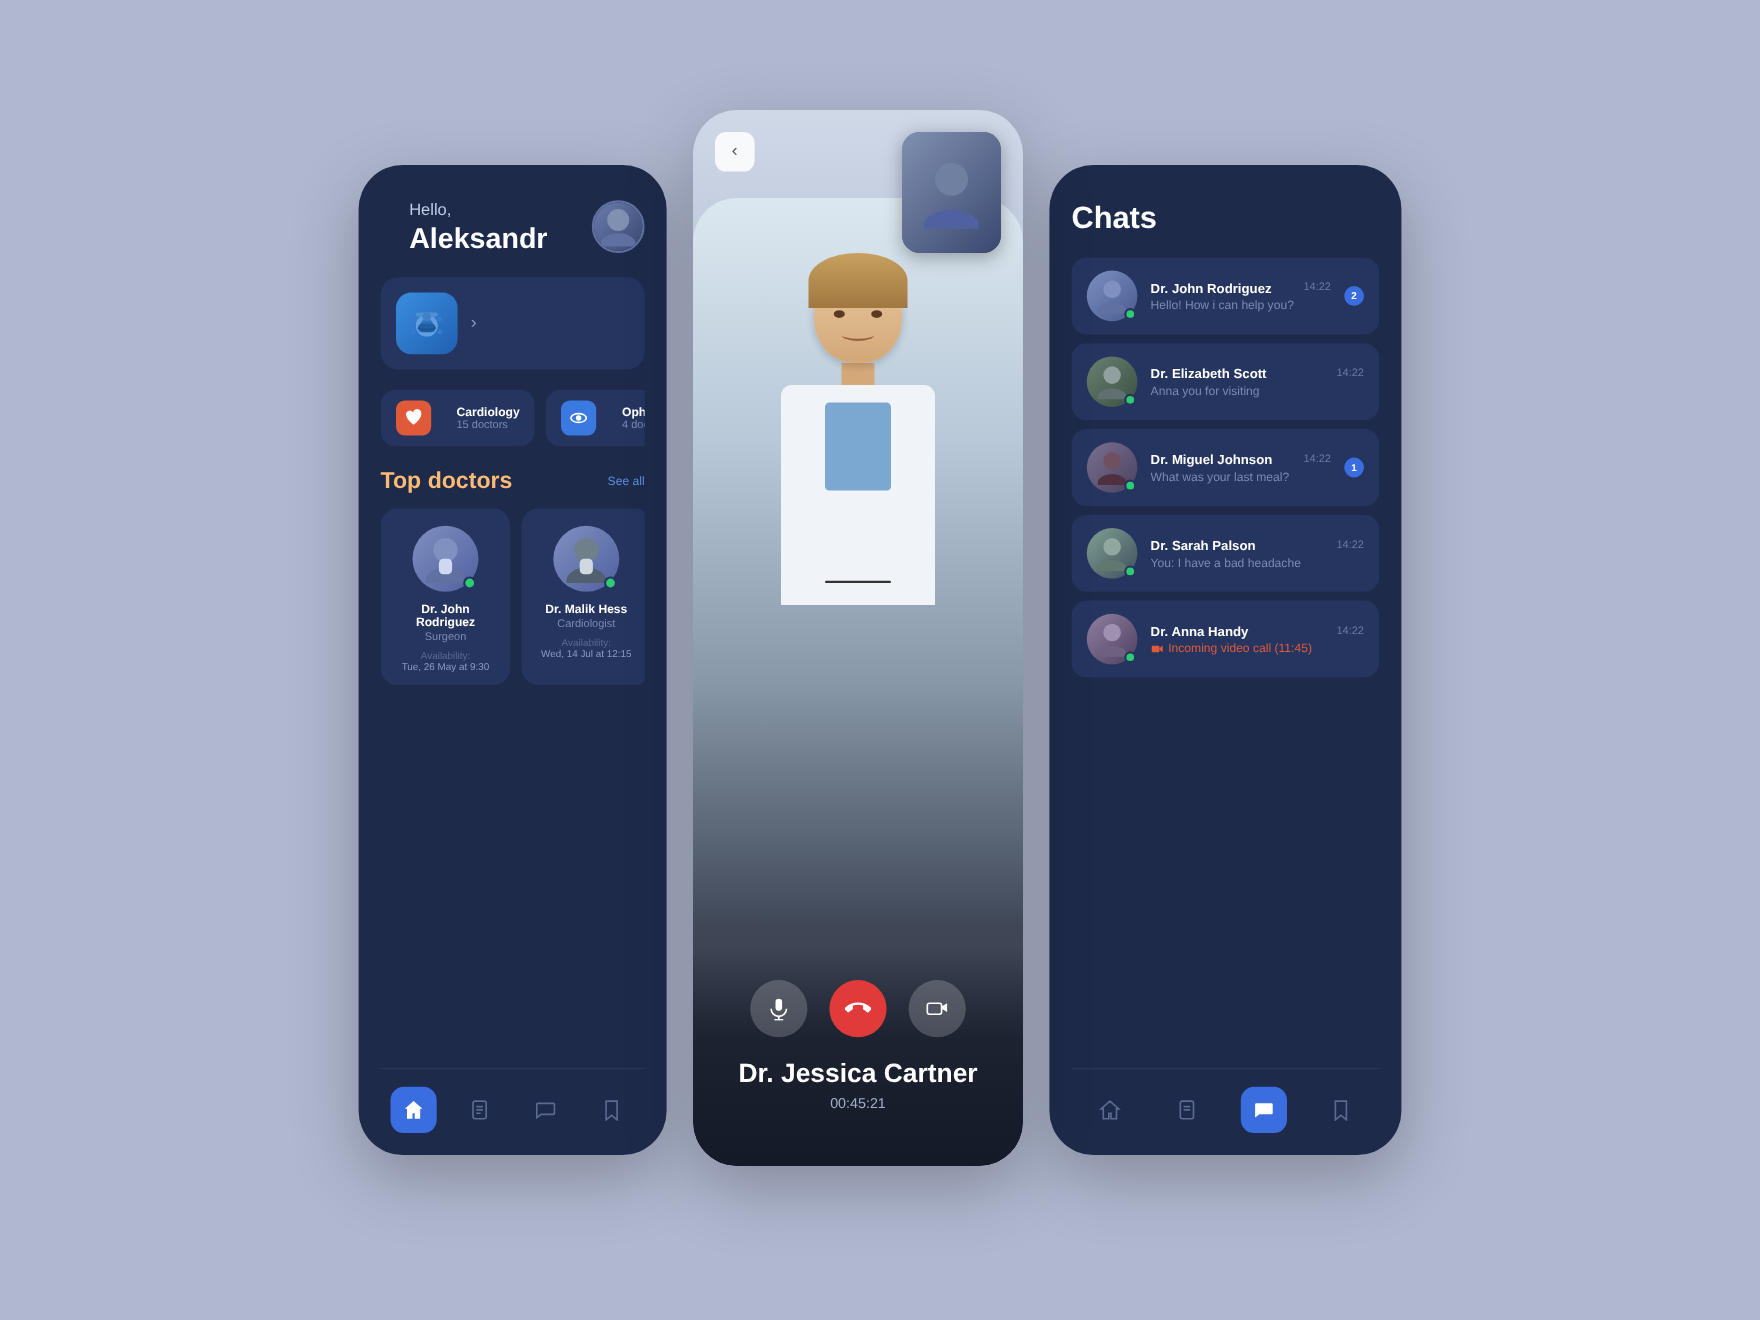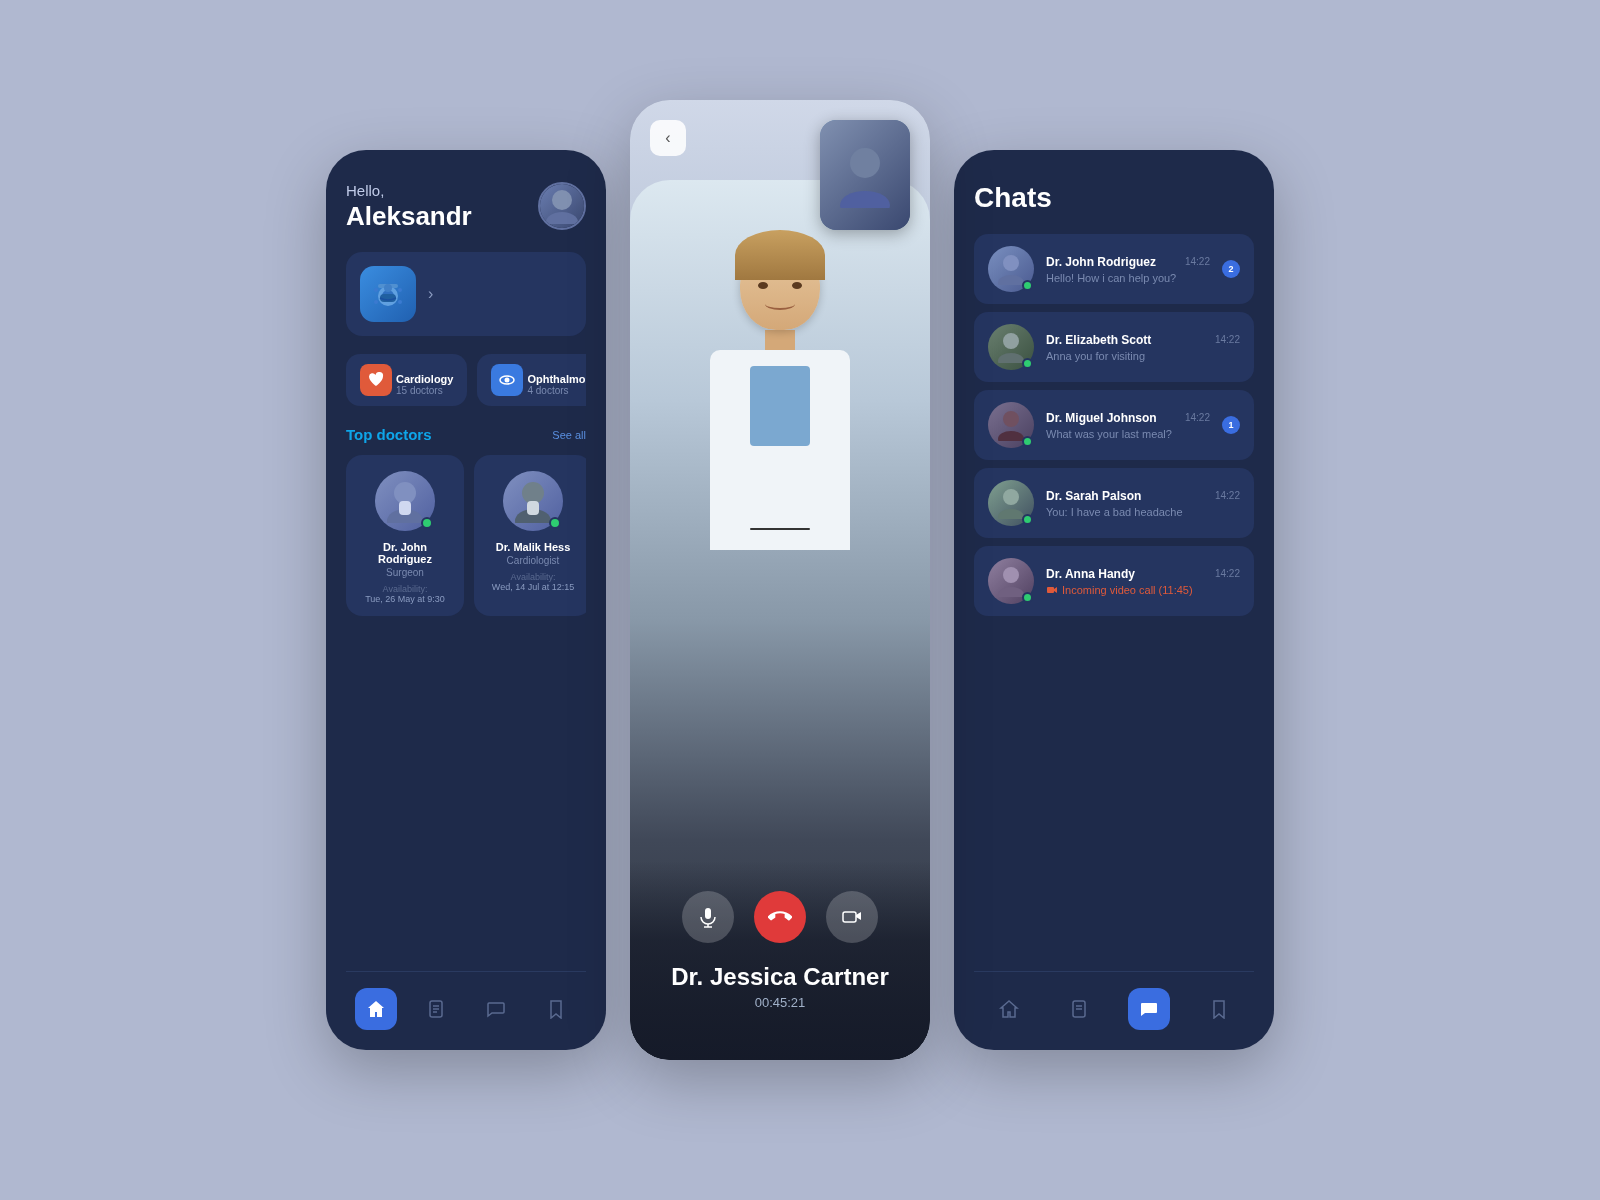--- a/index.html
+++ b/index.html
@@ -31,20 +31,21 @@
       display: flex;
       flex-direction: column;
       padding: 32px 20px 20px;
     }
 
     .header-row {
       display: flex;
       justify-content: space-between;
       align-items: flex-start;
       margin-bottom: 20px;
+      margin-left: 26px;
     }
     .greeting-text {
       color: #c0cbe8;
       font-size: 15px;
       font-weight: 400;
     }
     .greeting-name {
       color: #ffffff;
       font-size: 26px;
       font-weight: 700;
@@ -139,22 +140,22 @@
       display: flex;
       gap: 10px;
       margin-bottom: 20px;
       overflow: hidden;
     }
     .category-pill {
       background: #253560;
       border-radius: 14px;
       padding: 10px 14px;
       display: flex;
-      align-items: flex-end;
-      gap: 4px;
+      align-items: center;
+      gap: 23px;
       flex-shrink: 0;
     }
     .cat-icon {
       width: 32px;
       height: 32px;
       border-radius: 8px;
       display: flex;
       align-items: center;
       justify-content: center;
       font-size: 16px;
@@ -165,22 +166,22 @@
     .cat-count { color: #7a8ab0; font-size: 10px; }
 
     
     .section-header {
       display: flex;
       justify-content: space-between;
       align-items: center;
       margin-bottom: 12px;
     }
     .section-title {
-      color: #0ea5e9;
-      font-size: 15px;
+      color: #fdba74;
+      font-size: 21px;
       font-weight: 700;
     }
     .see-all {
       color: #5a8fe0;
       font-size: 11px;
     }
 
     .doctors-row {
       display: flex;
       gap: 10px;

